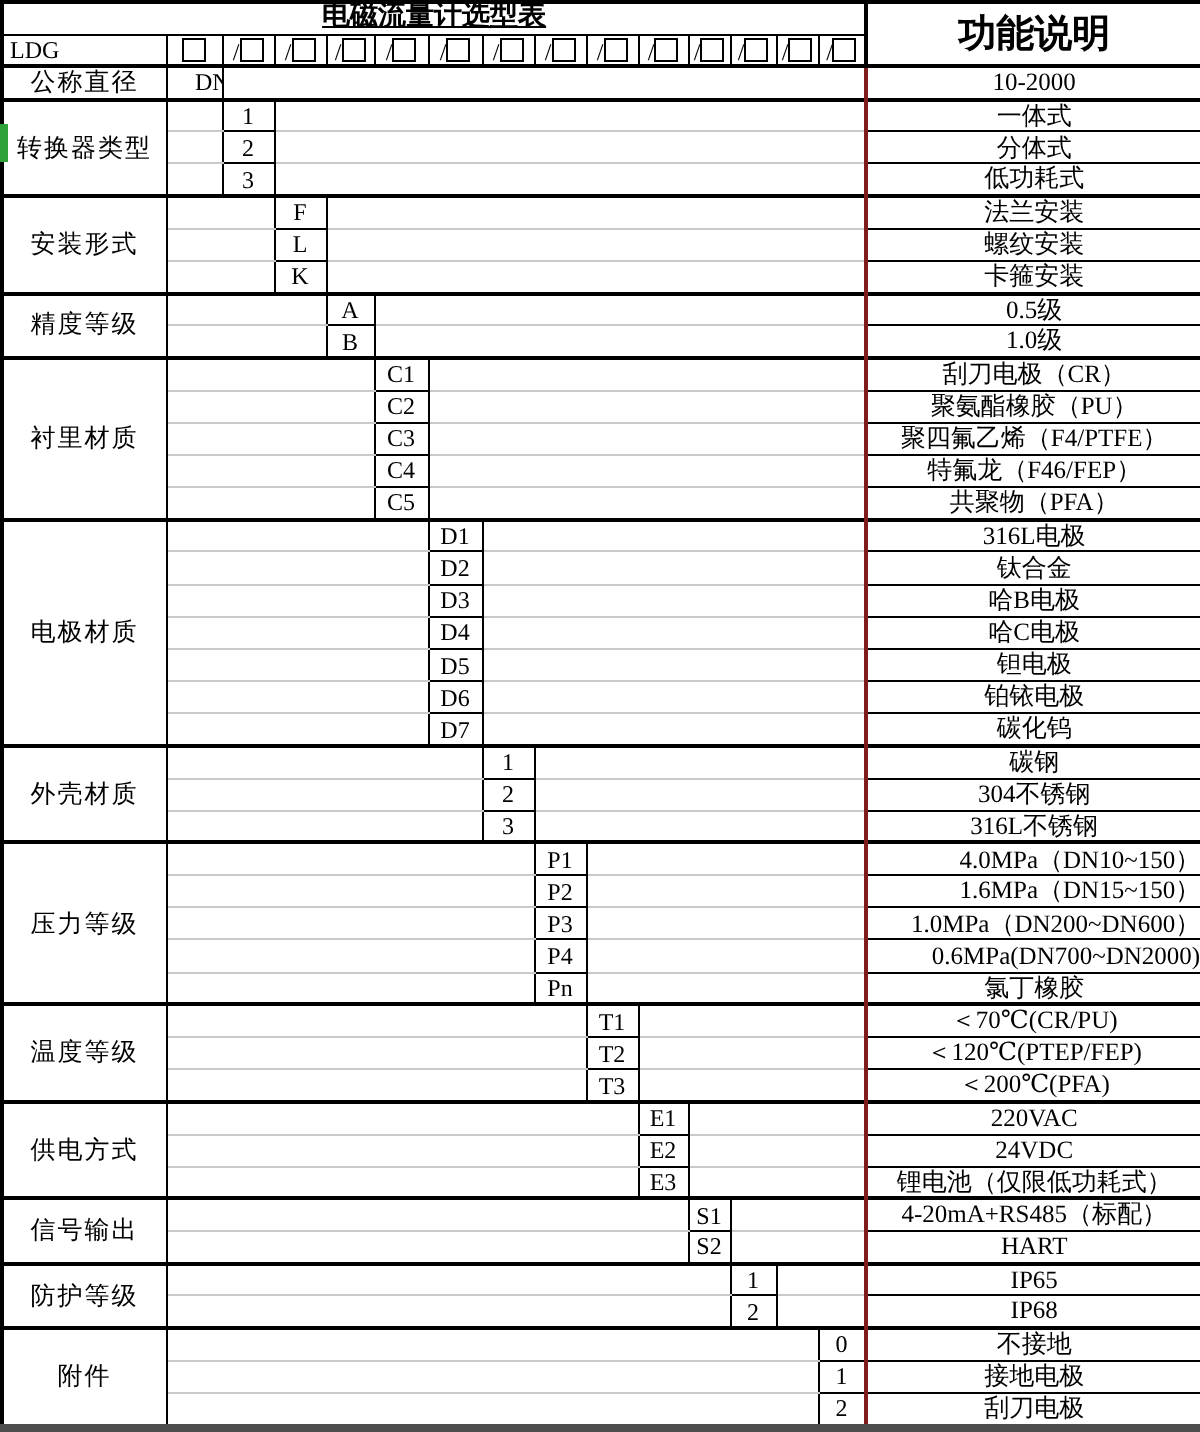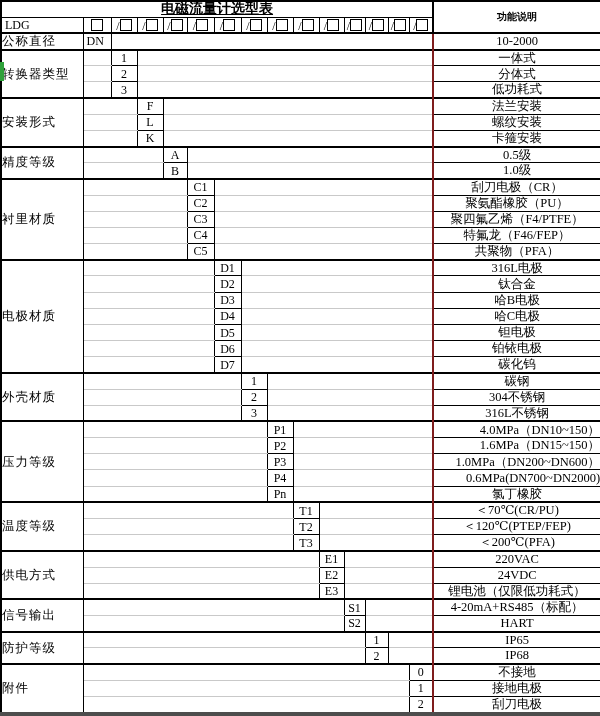--- a/index.html
+++ b/index.html
@@ -4,30 +4,30 @@
 <style>
   html,body{margin:0;padding:0;background:#fff;}
   body{width:600px;height:716px;position:relative;overflow:hidden;
        font-family:"Liberation Serif","DejaVu Serif",serif;color:#000;}
   table{border-collapse:collapse;table-layout:fixed;width:600px;height:712px;
         border:2px solid #000;}
   td{padding:0;overflow:hidden;white-space:nowrap;vertical-align:middle;
      font-size:12px;line-height:1;}
   tr{height:16.18px;}
   .t-title{font-size:14px;font-weight:bold;text-align:center;border-bottom:1px solid #000;text-decoration:underline;}
-  .dhead{font-size:10px;font-weight:bold;text-align:center;
+  .dhead{font-size:19px;font-weight:bold;text-align:center;
          border-left:2px solid #000;border-bottom:1px solid #000;border-radius:11px;}
   .model{text-align:left;padding-left:3px;border-right:1px solid #000;border-bottom:1px solid #000;font-size:12px;}
   .hbox{border:1px solid #000;text-align:center;}
   .cbx{display:inline-block;width:10px;height:10px;border:1px solid #000;
        vertical-align:-1px;background:#fff;}
   .slash{font-size:12px;}
-  .label{text-align:left;border-right:1px solid #000;font-size:12.5px;letter-spacing:1px;}
+  .label{text-align:center;border-right:1px solid #000;font-size:12.5px;letter-spacing:1px;}
   .code{border:1px solid #000;text-align:center;font-size:12px;}
-  .code.cleft{text-align:left;padding-left:3px;}
+  .code.cleft{text-align:left;padding-left:14px;}
   .filler{border-bottom:1px solid #c9c9c9;}
   .desc{border-left:2px solid #7f1d1d;border-bottom:1px solid #000;text-align:center;font-size:12.5px;}
   .desc.dleft{text-align:right;padding-left:2px;letter-spacing:0;}
   .gtop{border-top:2px solid #000;}
   .green-mark{position:absolute;left:0;top:62px;width:4px;height:19px;background:#2fa13a;}
   .bottom-edge{position:absolute;left:0;bottom:0;width:600px;height:4px;background:#4d4d4d;}
 </style>
 </head>
 <body>
 

